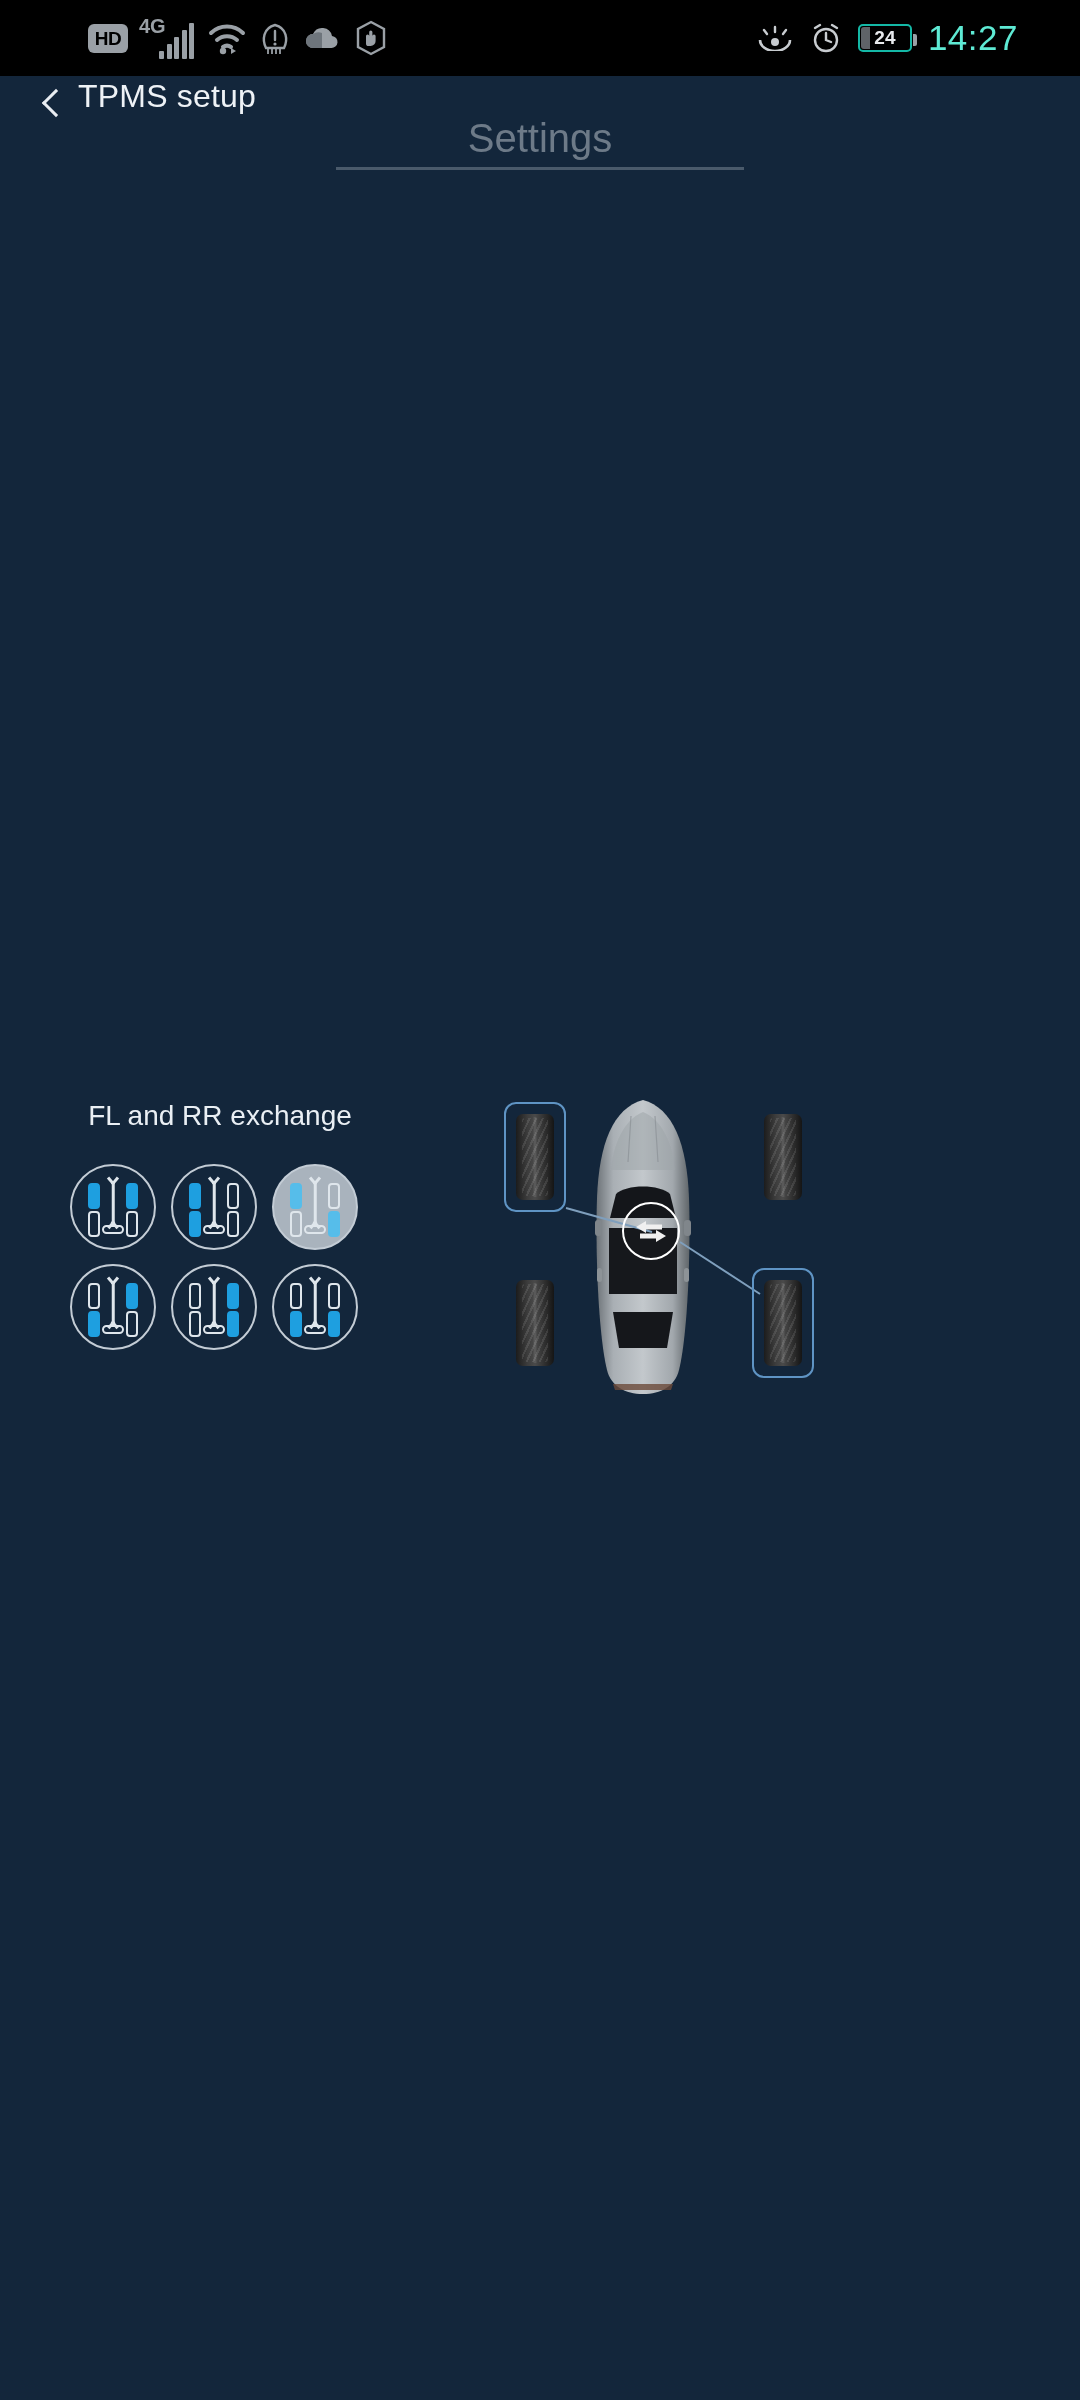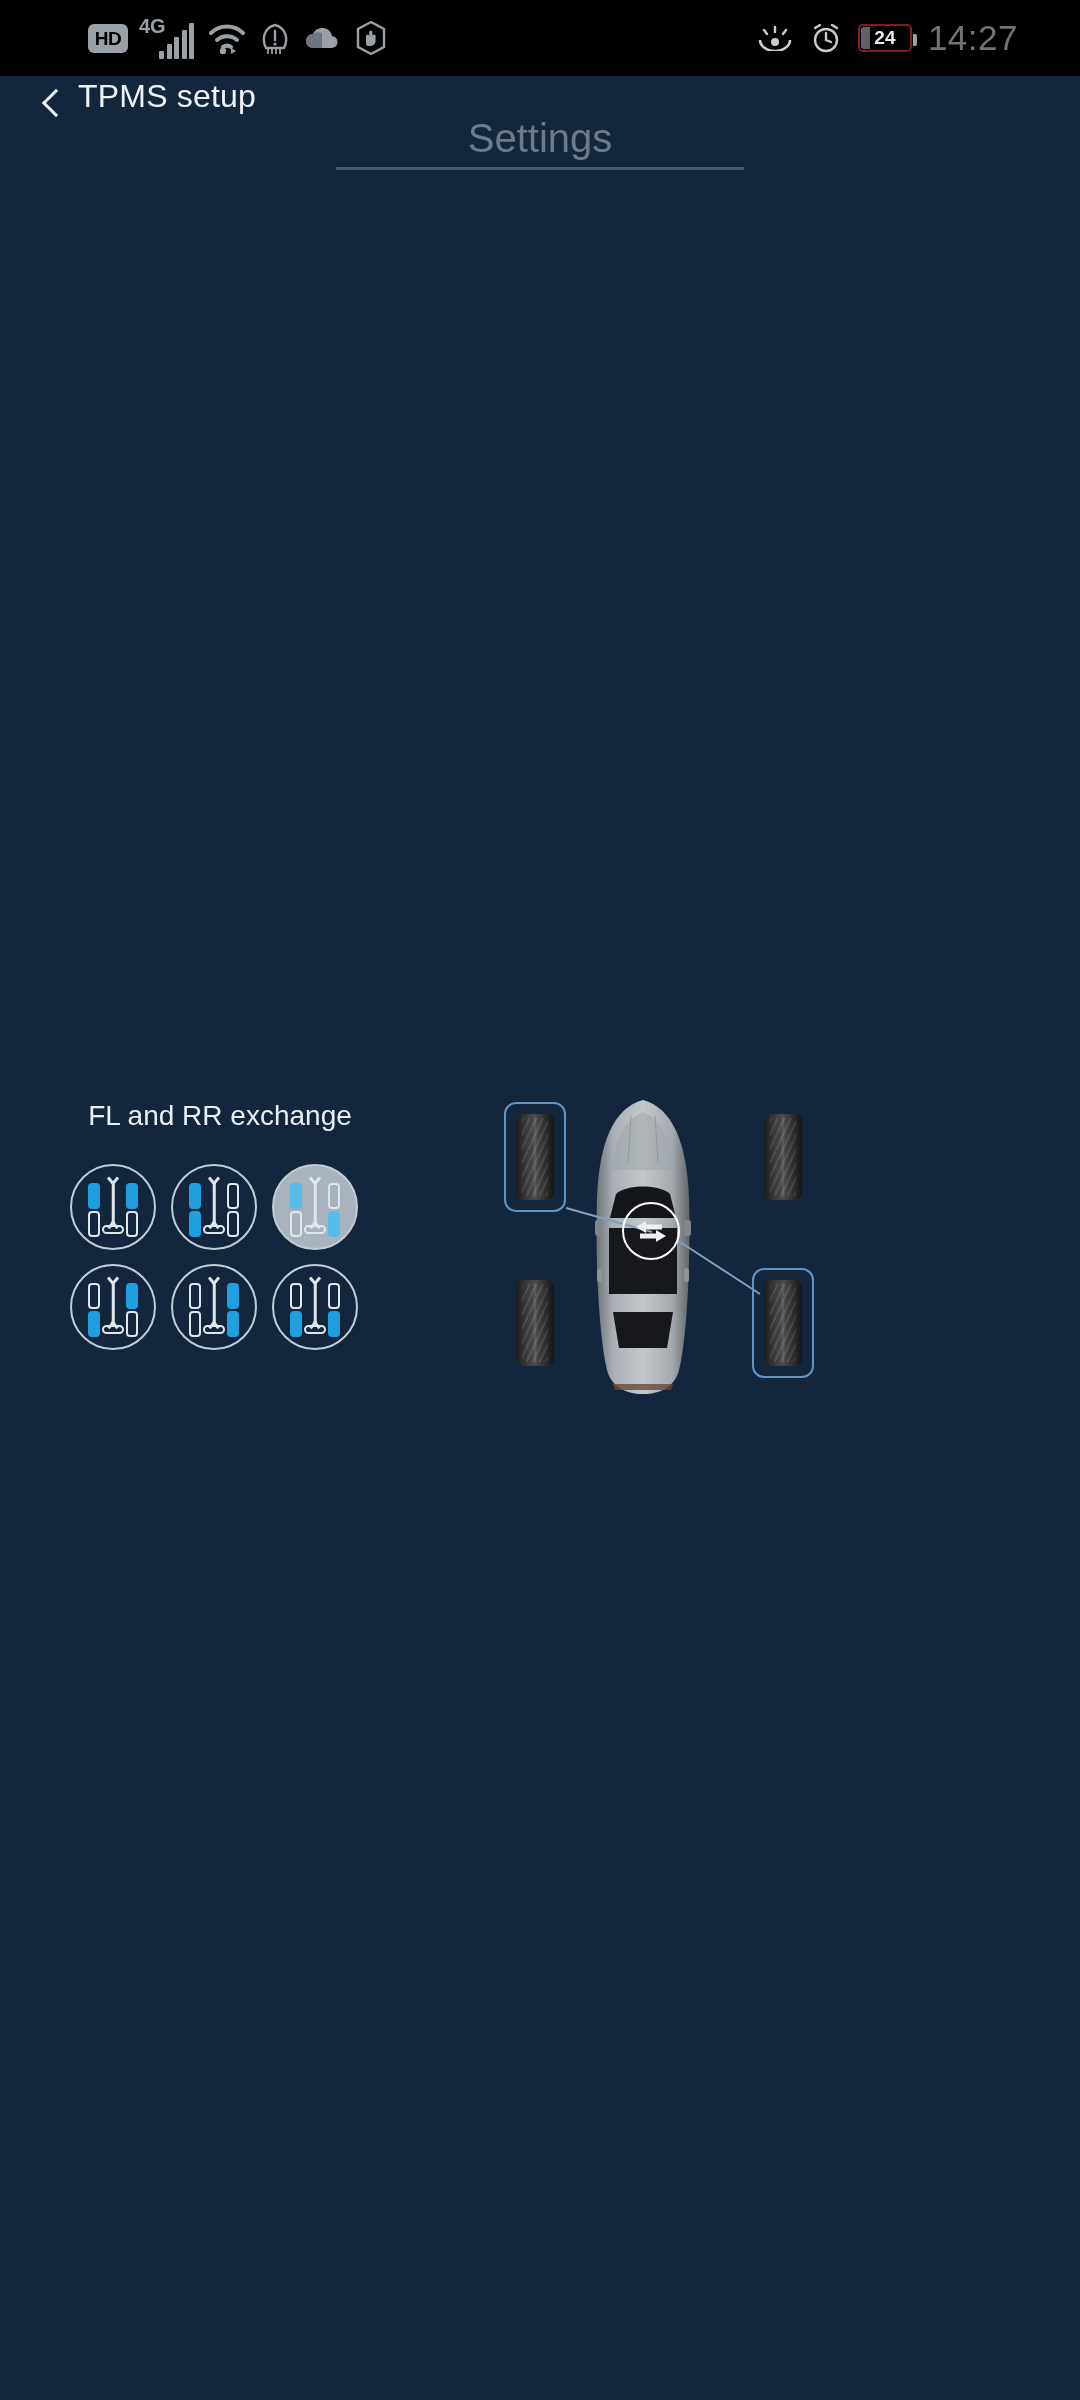--- a/index.html
+++ b/index.html
@@ -25,23 +25,23 @@
   }
   .sig-wrap { display:flex; align-items:flex-end; position:relative; padding-top:6px; }
   .sig-4g { position:absolute; top:-2px; left:-2px; font-size:20px; color:#9aa0a6; font-weight:bold; }
   .bars { display:flex; align-items:flex-end; gap:2.5px; margin-left:18px; }
   .bars i { display:block; width:5px; background:#9aa0a6; border-radius:1px; }
   .bars i:nth-child(1){height:8px}
   .bars i:nth-child(2){height:15px}
   .bars i:nth-child(3){height:22px}
   .bars i:nth-child(4){height:29px}
   .bars i:nth-child(5){height:36px}
-  .clock-txt { color:#737373; font-size:35px; letter-spacing:0.5px; }
+  .clock-txt { color:#5eead4; font-size:35px; letter-spacing:0.5px; }
   .batt {
-    width:54px; height:28px; border:2px solid #7f1d1d; border-radius:5px;
+    width:54px; height:28px; border:2px solid #14b8a6; border-radius:5px;
     position:relative; display:flex; align-items:center; justify-content:center;
     color:#e8eaed; font-size:19px; font-weight:bold;
   }
   .batt:after { content:""; position:absolute; right:-7px; top:8px; width:4px; height:12px;
     background:#9aa0a6; border-radius:0 2px 2px 0; }
   .batt .fill { position:absolute; left:1px; top:1px; bottom:1px; width:9px; background:#5f6368; border-radius:3px 0 0 3px; }
   .batt span { position:relative; z-index:2; }
 
   
   .appbar { position:absolute; top:76px; left:0; width:1080px; height:74px; }

